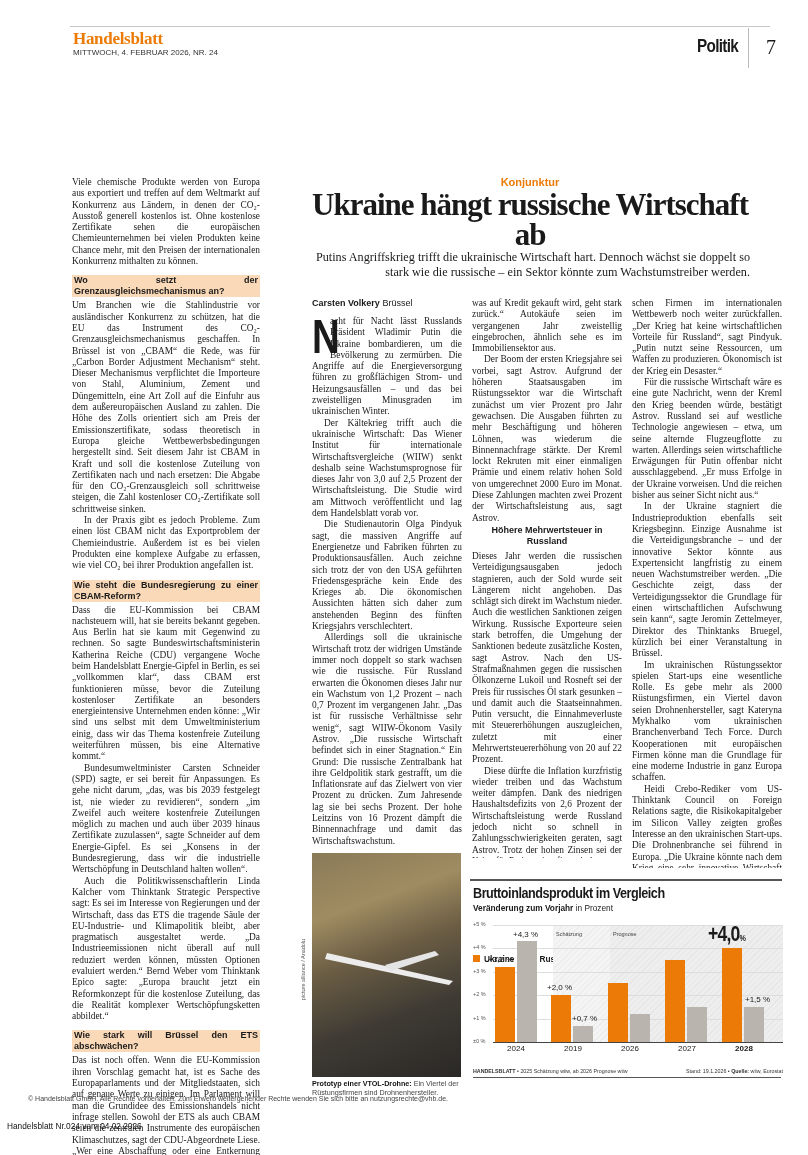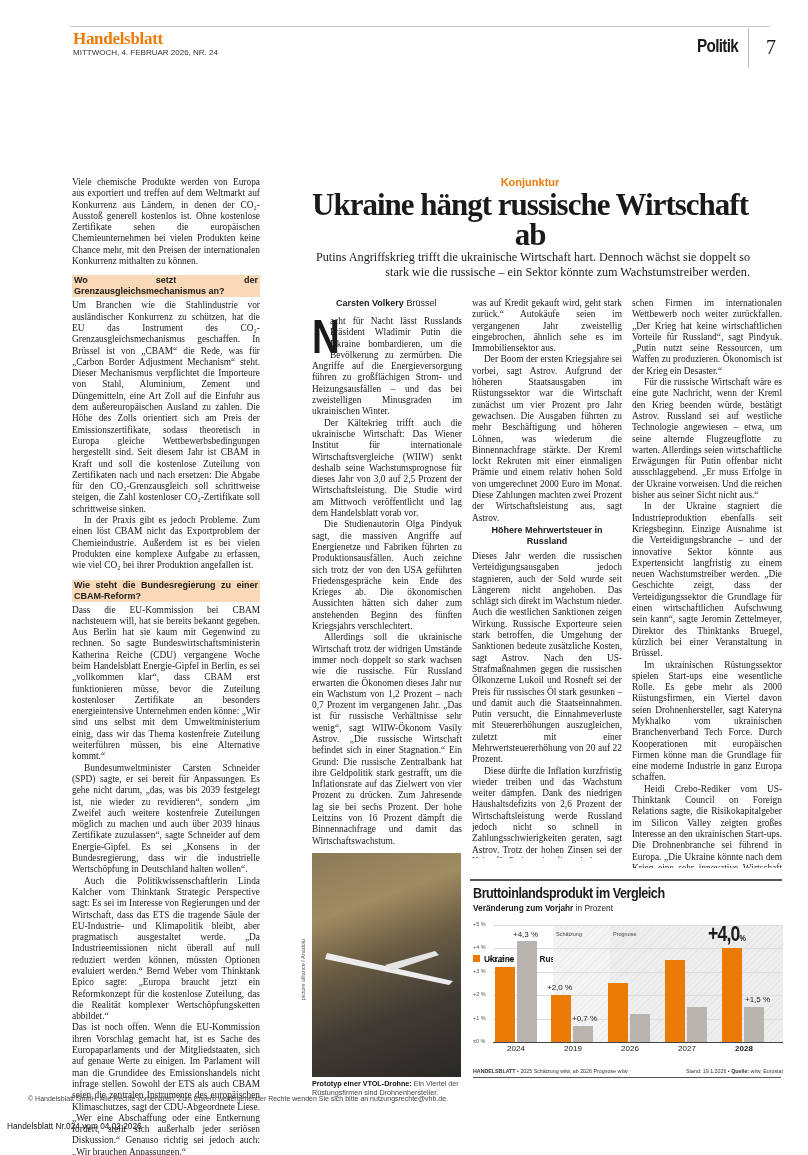--- a/index.html
+++ b/index.html
@@ -11,21 +11,21 @@
   .vdiv{position:absolute;left:748px;top:28px;width:1px;height:40px;background:#bbb;}
   .pagenum{position:absolute;left:766px;top:36px;font-family:"Liberation Serif",serif;font-size:20px;}
   .col{position:absolute;font-family:"Liberation Serif",serif;font-size:9.4px;line-height:11.3px;text-align:justify;hyphens:auto;}
   .col p{margin:0;text-indent:12px;}
   .col p.noind{text-indent:0;}
   .q{display:inline-block;background:#fad9b8;font-family:"Liberation Sans",sans-serif;font-weight:bold;font-size:9px;line-height:11px;padding:0 2px;margin:8px 0 3px 0;}
   .kicker{position:absolute;left:300px;top:176px;width:460px;text-align:center;font-family:"Liberation Sans",sans-serif;font-weight:bold;color:#eb7a06;font-size:11px;}
   .headline{position:absolute;left:300px;top:190px;width:460px;text-align:center;font-family:"Liberation Serif",serif;font-weight:bold;font-size:31px;line-height:30px;letter-spacing:-1px;}
   .deck{position:absolute;left:310px;top:250px;width:440px;text-align:right;font-family:"Liberation Serif",serif;font-size:12.2px;line-height:14.5px;}
   .byline{position:absolute;left:312px;top:298px;font-family:"Liberation Sans",sans-serif;font-size:9px;}
-  .byline b{font-weight:bold;margin-left:24px;}
+  .byline b{font-weight:bold;}
   .dropcap{float:left;font-family:"Liberation Sans",sans-serif;font-weight:bold;font-size:48px;line-height:40px;margin:1px 4px 0 0;transform:scaleX(0.8);transform-origin:left;width:14px;}
   .subhead{font-family:"Liberation Sans",sans-serif;font-weight:bold;font-size:9px;text-align:center;line-height:11px;margin:1px 0 4px 0;}
   .photo{position:absolute;left:312px;top:853px;width:149px;height:224px;background:
     linear-gradient(160deg,#8a7a58 0%,#a08c62 25%,#6b5d44 45%,#3f3b34 70%,#2a2826 100%);}
   .drone{position:absolute;left:325px;top:945px;width:130px;height:40px;}
   .credit{position:absolute;left:300px;top:1000px;font-family:"Liberation Sans",sans-serif;font-size:5.5px;color:#555;transform:rotate(-90deg);transform-origin:left top;white-space:nowrap;}
   .caption{position:absolute;left:312px;top:1079px;width:160px;font-family:"Liberation Sans",sans-serif;font-size:7.2px;line-height:9px;color:#444;}
   .caption b{color:#111;}
   .chart-rule{position:absolute;left:470px;top:879px;width:312px;height:2px;background:#555;}
   .chart-title{position:absolute;left:473px;top:885px;font-family:"Liberation Sans",sans-serif;font-weight:bold;font-size:14px;letter-spacing:-0.5px;transform:scaleX(0.9);transform-origin:left;}
@@ -61,20 +61,21 @@
 
 <div class="col" style="left:72px;top:177px;width:188px;">
   <p class="noind">Viele chemische Produkte werden von Europa aus exportiert und treffen auf dem Weltmarkt auf Konkurrenz aus Ländern, in denen der CO₂-Ausstoß generell kostenlos ist. Ohne kostenlose Zertifikate sehen die europäischen Chemieunternehmen bei vielen Produkten keine Chance mehr, mit den Preisen der internationalen Konkurrenz mithalten zu können.</p>
   <div class="q">Wo setzt der Grenzausgleichsmechanismus an?</div>
   <p class="noind">Um Branchen wie die Stahlindustrie vor ausländischer Konkurrenz zu schützen, hat die EU das Instrument des CO₂-Grenzausgleichsmechanismus geschaffen. In Brüssel ist von „CBAM“ die Rede, was für „Carbon Border Adjustment Mechanism“ steht. Dieser Mechanismus verpflichtet die Importeure von Stahl, Aluminium, Zement und Düngemitteln, eine Art Zoll auf die Einfuhr aus dem außereuropäischen Ausland zu zahlen. Die Höhe des Zolls orientiert sich am Preis der Emissionszertifikate, sodass theoretisch in Europa gleiche Wettbewerbsbedingungen hergestellt sind. Seit diesem Jahr ist CBAM in Kraft und soll die kostenlose Zuteilung von Zertifikaten nach und nach ersetzen: Die Abgabe für den CO₂-Grenzausgleich soll schrittweise steigen, die Zahl kostenloser CO₂-Zertifikate soll schrittweise sinken.</p>
   <p>In der Praxis gibt es jedoch Probleme. Zum einen löst CBAM nicht das Exportproblem der Chemieindustrie. Außerdem ist es bei vielen Produkten eine komplexe Aufgabe zu erfassen, wie viel CO₂ bei ihrer Produktion angefallen ist.</p>
   <div class="q">Wie steht die Bundesregierung zu einer CBAM-Reform?</div>
   <p class="noind">Dass die EU-Kommission bei CBAM nachsteuern will, hat sie bereits bekannt gegeben. Aus Berlin hat sie kaum mit Gegenwind zu rechnen. So sagte Bundeswirtschaftsministerin Katherina Reiche (CDU) vergangene Woche beim Handelsblatt Energie-Gipfel in Berlin, es sei „vollkommen klar“, dass CBAM erst funktionieren müsse, bevor die Zuteilung kostenloser Zertifikate an besonders energieintensive Unternehmen enden könne: „Wir sind uns selbst mit dem Umweltministerium einig, dass wir das Thema kostenfreie Zuteilung weiterführen müssen, bis eine Alternative kommt.“</p>
   <p>Bundesumweltminister Carsten Schneider (SPD) sagte, er sei bereit für Anpassungen. Es gehe nicht darum, „das, was bis 2039 festgelegt ist, nie wieder zu revidieren“, sondern „im Zweifel auch weitere kostenfreie Zuteilungen möglich zu machen und auch über 2039 hinaus Zertifikate zuzulassen“, sagte Schneider auf dem Energie-Gipfel. Es sei „Konsens in der Bundesregierung, dass wir die industrielle Wertschöpfung in Deutschland halten wollen“.</p>
   <p>Auch die Politikwissenschaftlerin Linda Kalcher vom Thinktank Strategic Perspective sagt: Es sei im Interesse von Regierungen und der Wirtschaft, dass das ETS die tragende Säule der EU-Industrie- und Klimapolitik bleibt, aber pragmatisch ausgestaltet werde. „Da Industrieemissionen nicht überall auf null reduziert werden können, müssten Optionen evaluiert werden.“ Bernd Weber vom Thinktank Epico sagte: „Europa braucht jetzt ein Reformkonzept für die kostenlose Zuteilung, das die Realität komplexer Wertschöpfungsketten abbildet.“</p>
+  <div class="q">Wie stark will Brüssel den ETS abschwächen?</div>
   <p class="noind">Das ist noch offen. Wenn die EU-Kommission ihren Vorschlag gemacht hat, ist es Sache des Europaparlaments und der Mitgliedstaaten, sich auf genaue Werte zu einigen. Im Parlament will man die Grundidee des Emissionshandels nicht infrage stellen. Sowohl der ETS als auch CBAM seien die zentralen Instrumente des europäischen Klimaschutzes, sagt der CDU-Abgeordnete Liese. „Wer eine Abschaffung oder eine Entkernung fordert, stellt sich außerhalb jeder seriösen Diskussion.“ Genauso richtig sei jedoch auch: „Wir brauchen Anpassungen.“</p>
 </div>
 
 <div class="kicker">Konjunktur</div>
 <div class="headline">Ukraine hängt russische Wirtschaft ab</div>
 <div class="deck">Putins Angriffskrieg trifft die ukrainische Wirtschaft hart. Dennoch wächst sie doppelt so stark wie die russische – ein Sektor könnte zum Wachstumstreiber werden.</div>
 <div class="byline">
   <b>Carsten Volkery</b>
   <span>Brüssel</span>
 </div>

